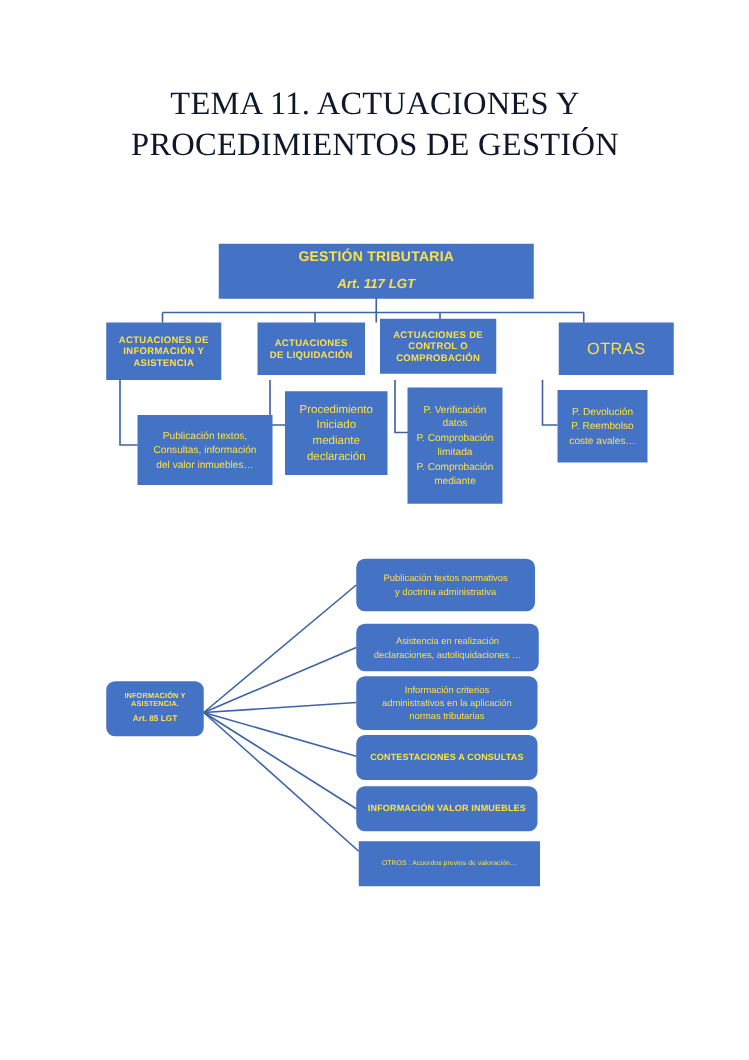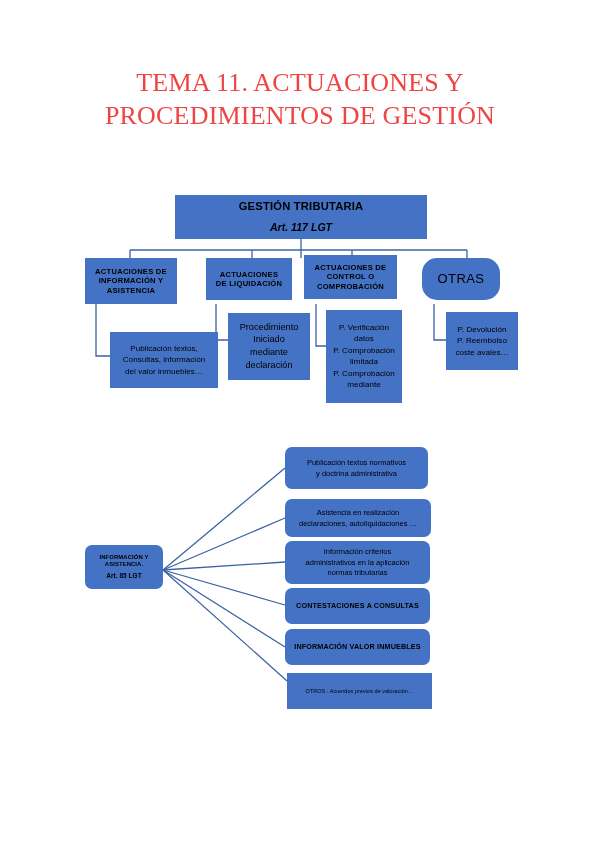--- a/index.html
+++ b/index.html
@@ -21,39 +21,39 @@
   
   .doc-title {
     position: absolute;
     left: 60px;
     top: 66px;
     width: 480px;
     text-align: center;
     font-family: "Liberation Serif", serif;
     font-size: 26px;
     line-height: 1.27;
-    color: #ef4444;
+    color: #0f172a;
     letter-spacing: 0.2px;
   }
   .section-heading {
     position: absolute;
     left: 100px;
     top: 144px;
     font-family: "Liberation Serif", serif;
     font-size: 14.5px;
     font-weight: bold;
     color: #161616;
   }
   .section-heading .num { margin-right: 7px; }
 
   
   .node {
     position: absolute;
     background: #4472C4;
-    color: #000000;
+    color: #fde047;
     display: flex;
     align-items: center;
     justify-content: center;
     text-align: center;
     box-sizing: border-box;
     padding: 18px 3px;
     line-height: 1.22;
   }
   .node.rounded { border-radius: 7px; }
   .node .stack { width: 100%; }
@@ -176,21 +176,21 @@
     <span class="stack">
       <span class="ln">P. Verificación</span>
       <span class="ln">datos</span>
       <span class="ln">P. Comprobación</span>
       <span class="ln">limitada</span>
       <span class="ln">P. Comprobación</span>
       <span class="ln">mediante</span>
     </span>
   </div>
 
-  <div class="node d1-cat big" style="left:422px; top:258px; width:78px; height:42px;border-radius:15px;">
+  <div class="node d1-cat big" style="left:447px; top:258px; width:92px; height:42px;">
     <span class="stack">
       <span class="ln">OTRAS</span>
     </span>
   </div>
   <div class="node d1-leaf" style="left:446px; top:312px; width:72px; height:58px;">
     <span class="stack">
       <span class="ln">P. Devolución</span>
       <span class="ln">P. Reembolso</span>
       <span class="ln">coste avales…</span>
     </span>

